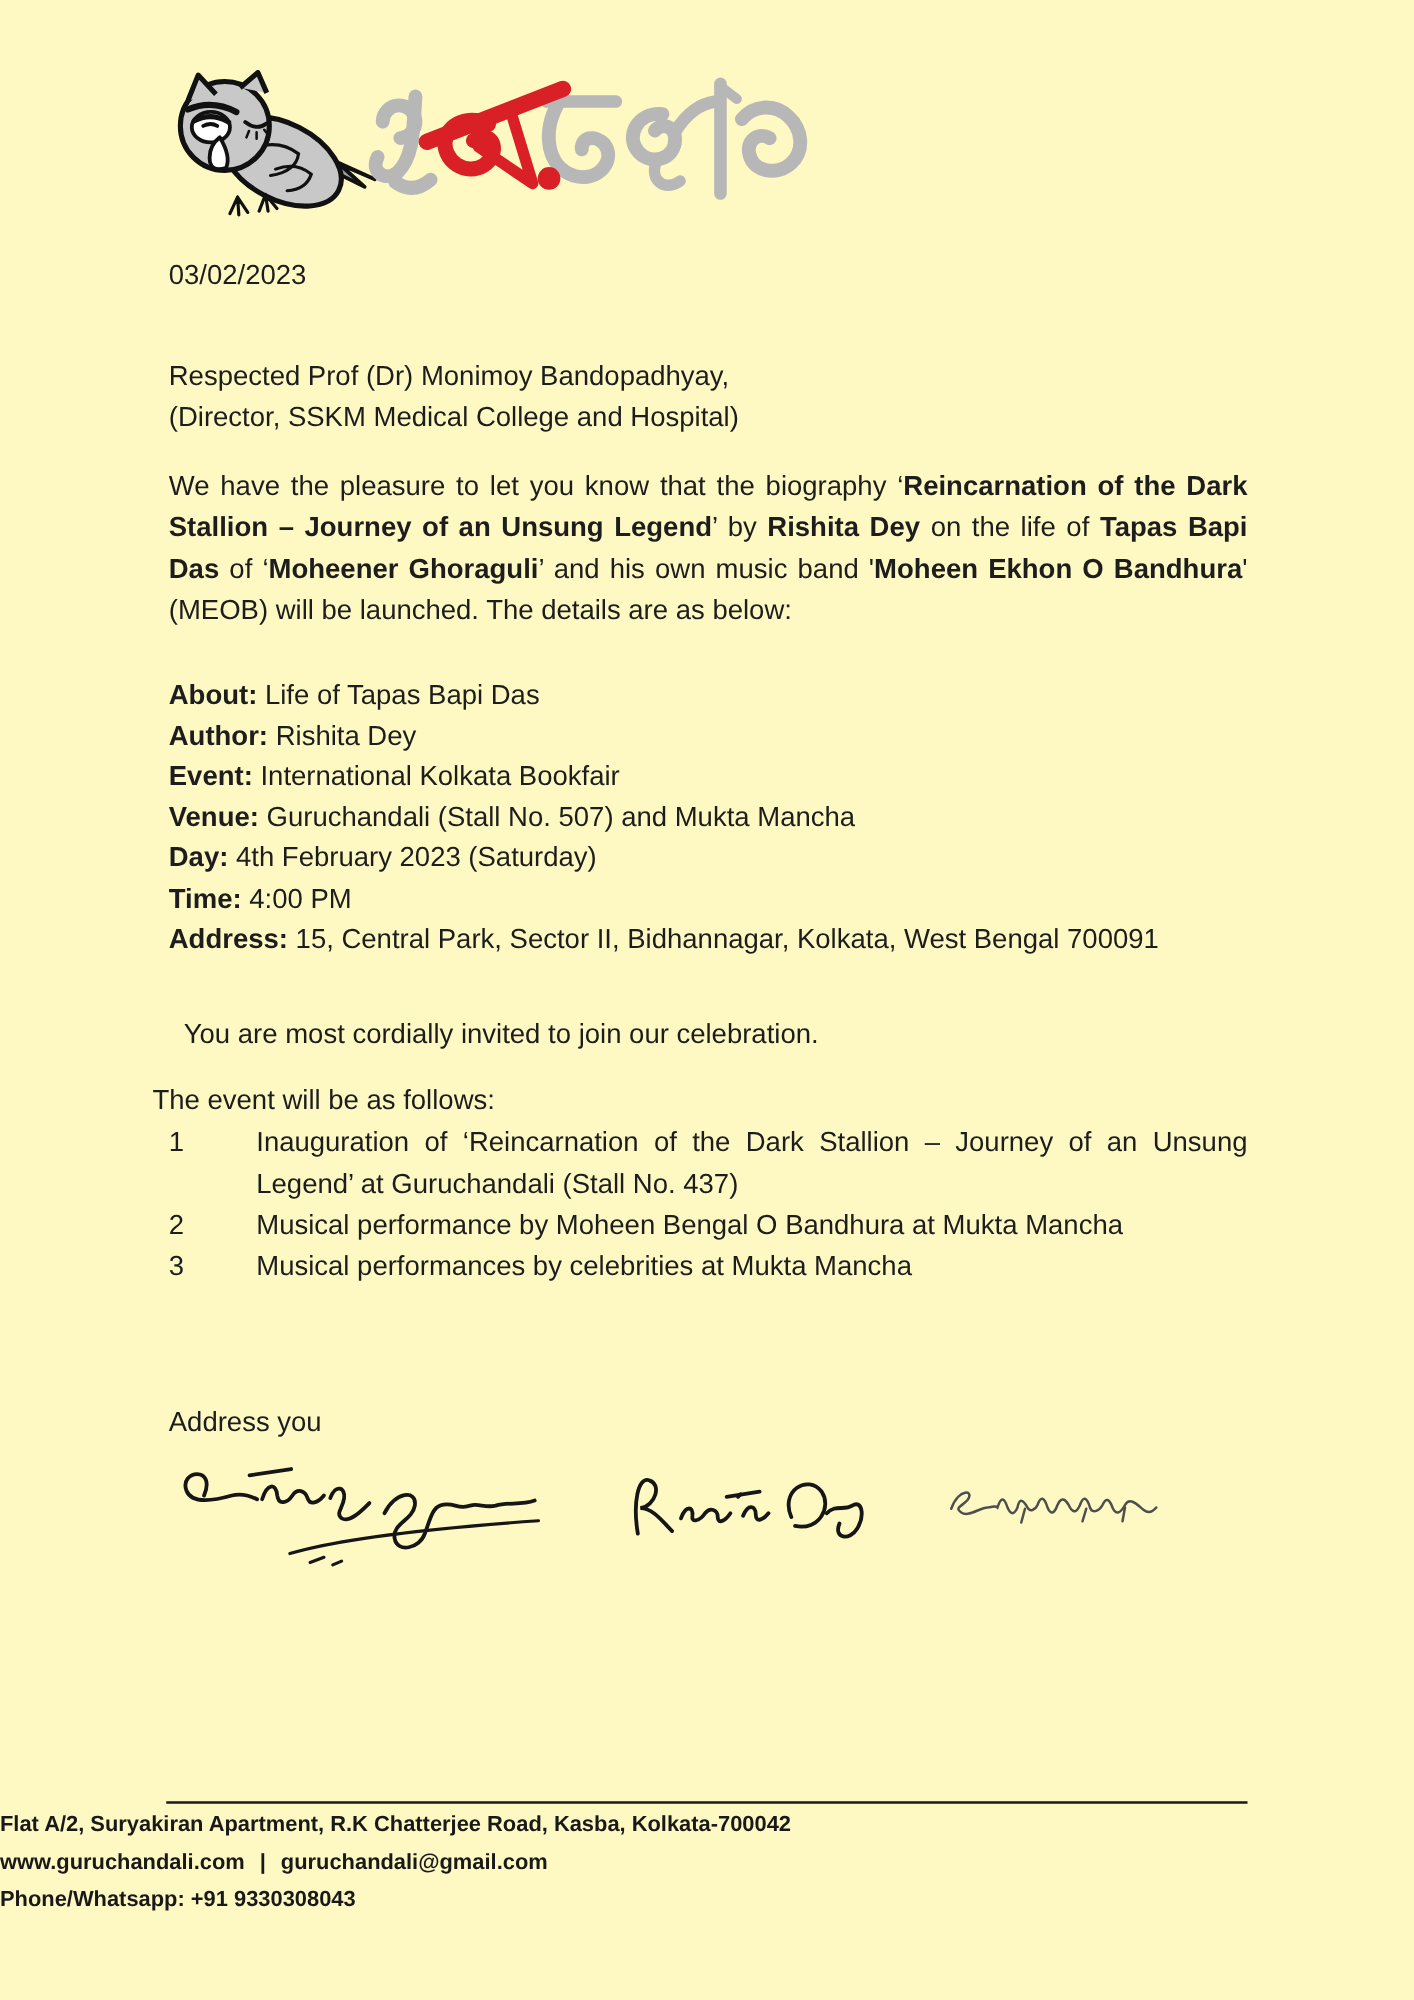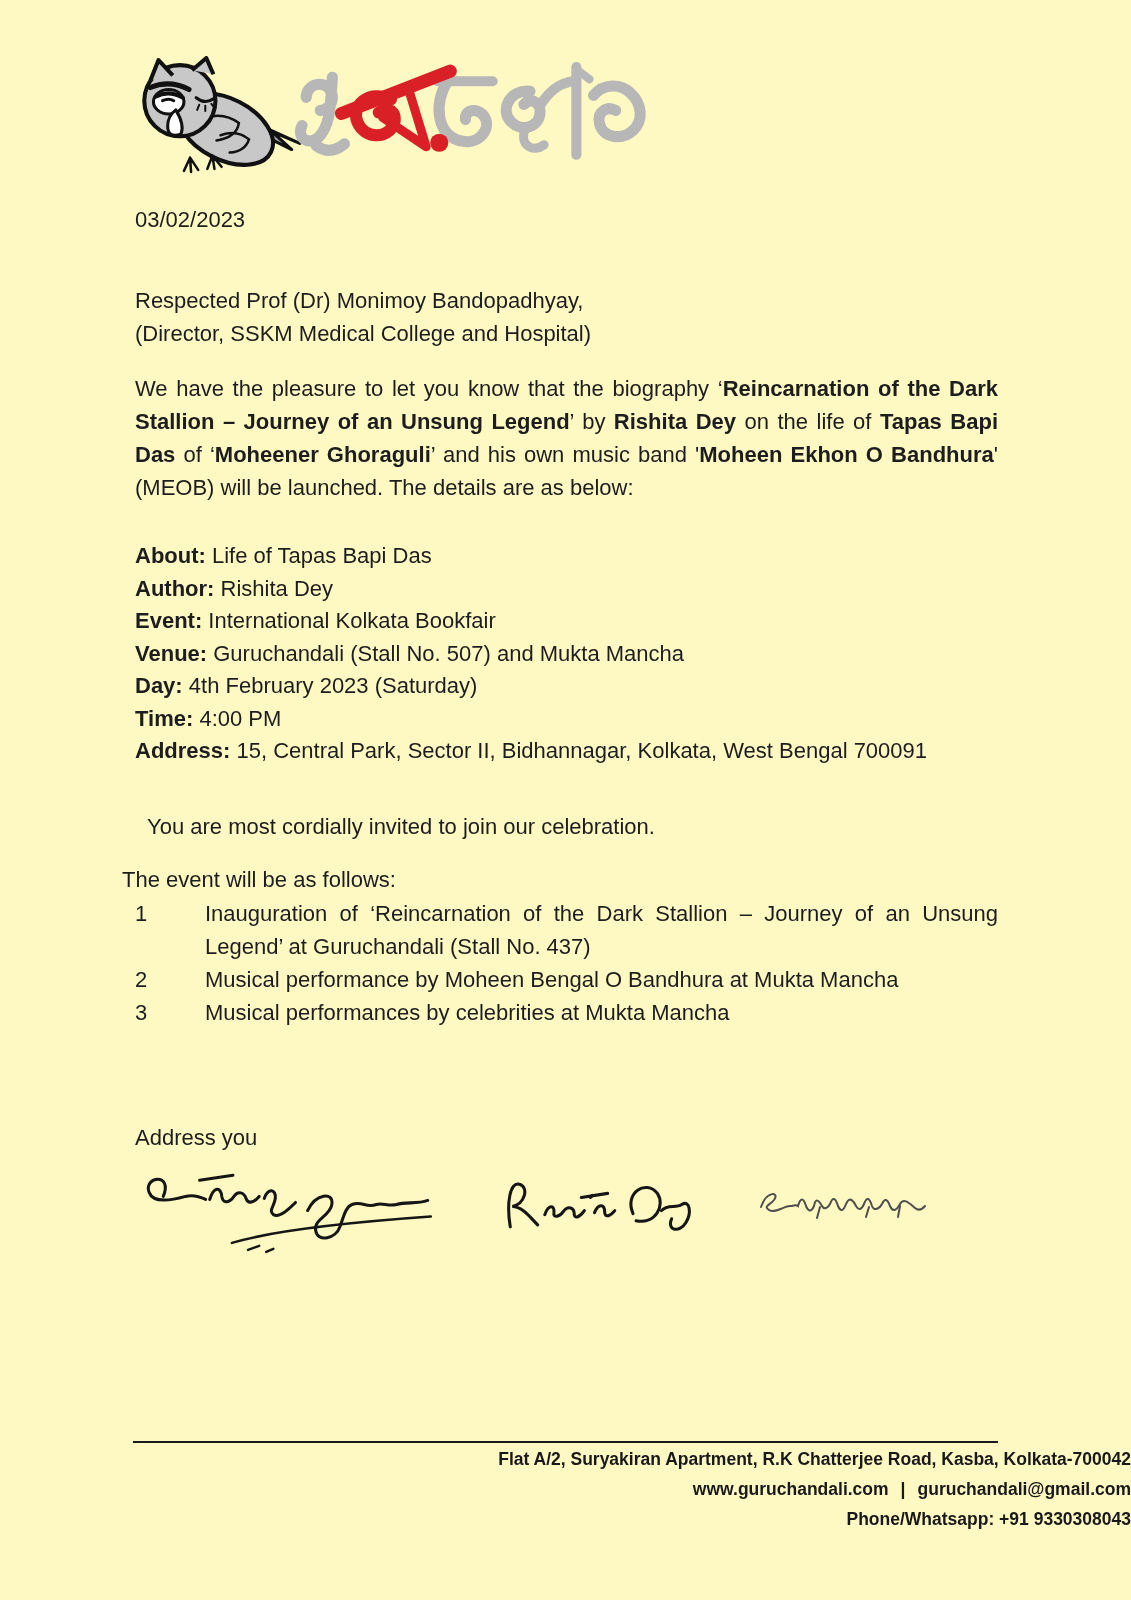--- a/index.html
+++ b/index.html
@@ -26,21 +26,21 @@
   .sch-row { display:flex; font-size:22px; line-height:33px; }
   .sch-num { width:70px; flex:0 0 70px; }
   .sch-text { flex:1; text-align:justify; }
   .closing { left:135px; top:1055px; }
   .thanks { left:135px; top:1121px; }
   .sig { position:absolute; }
   .sig1 { left:135px; top:1158px; }
   .sig2 { left:492px; top:1168px; }
   .sig3 { left:748px; top:1180px; }
   .footer-rule { left:133px; top:1441px; width:865px; height:2px; background:#1a1a1a; }
-  .foot-line { left:0; width:1131px; text-align:right; font-weight:bold; font-size:17.5px; line-height:24px; color:#191919; }
+  .foot-line { left:0; width:1131px; text-align:left; font-weight:bold; font-size:17.5px; line-height:24px; color:#191919; }
   .f1 { top:1447px; }
   .f2 { top:1477px; }
   .f3 { top:1507px; }
   .foot-sep { margin:0 12px; }
   b { font-weight:bold; }
 </style>
 </head>
 <body>
 
 <div class="page">

